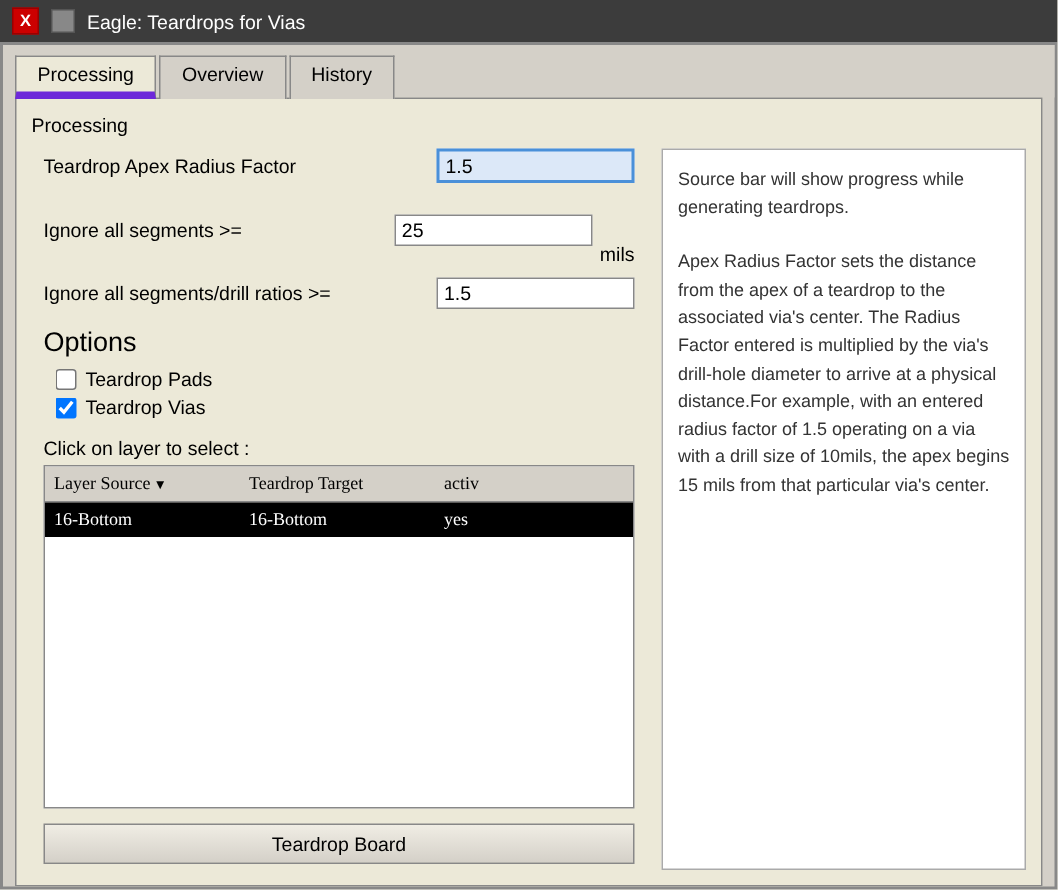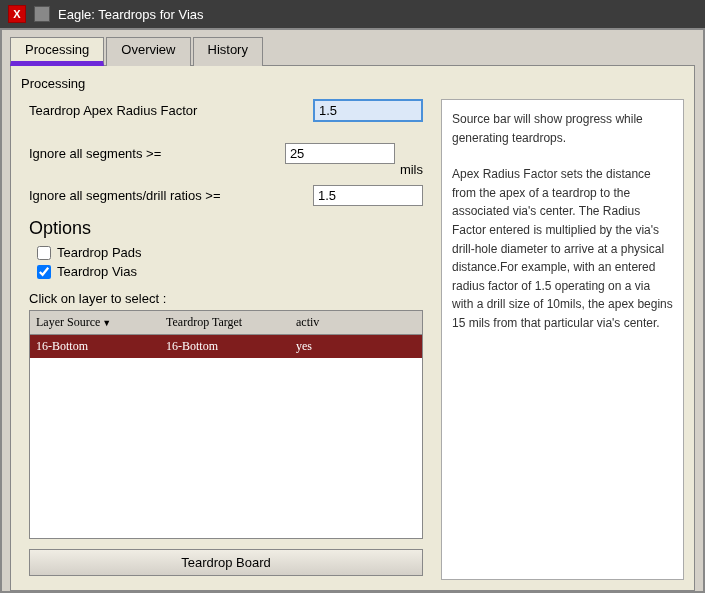--- a/index.html
+++ b/index.html
@@ -108,21 +108,21 @@
       display: flex;
       align-items: center;
       margin-bottom: 8px;
       padding: 0 8px;
     }
     .form-label {
       flex: 1;
       font-size: 13px;
     }
     .form-input {
-      width: 110px;
+      width: 132px;
       border: 2px solid #4a90d9;
       padding: 2px 4px;
       font-size: 13px;
       background: #dce8f8;
       outline: none;
     }
     .form-input.normal {
       border: 1px solid #888;
       background: white;
     }
@@ -176,21 +176,21 @@
     .col-active { flex: 1; }
     .sort-arrow {
       font-size: 9px;
     }
     .layer-row {
       display: flex;
       padding: 3px 0;
       cursor: pointer;
     }
     .layer-row.selected {
-      background: #7f1d1d;
+      background: #000000;
       color: white;
     }
     .layer-cell {
       font-size: 12px;
       padding: 1px 6px;
     }
     .table-body {
       height: 160px;
     }
     .bottom-buttons {

